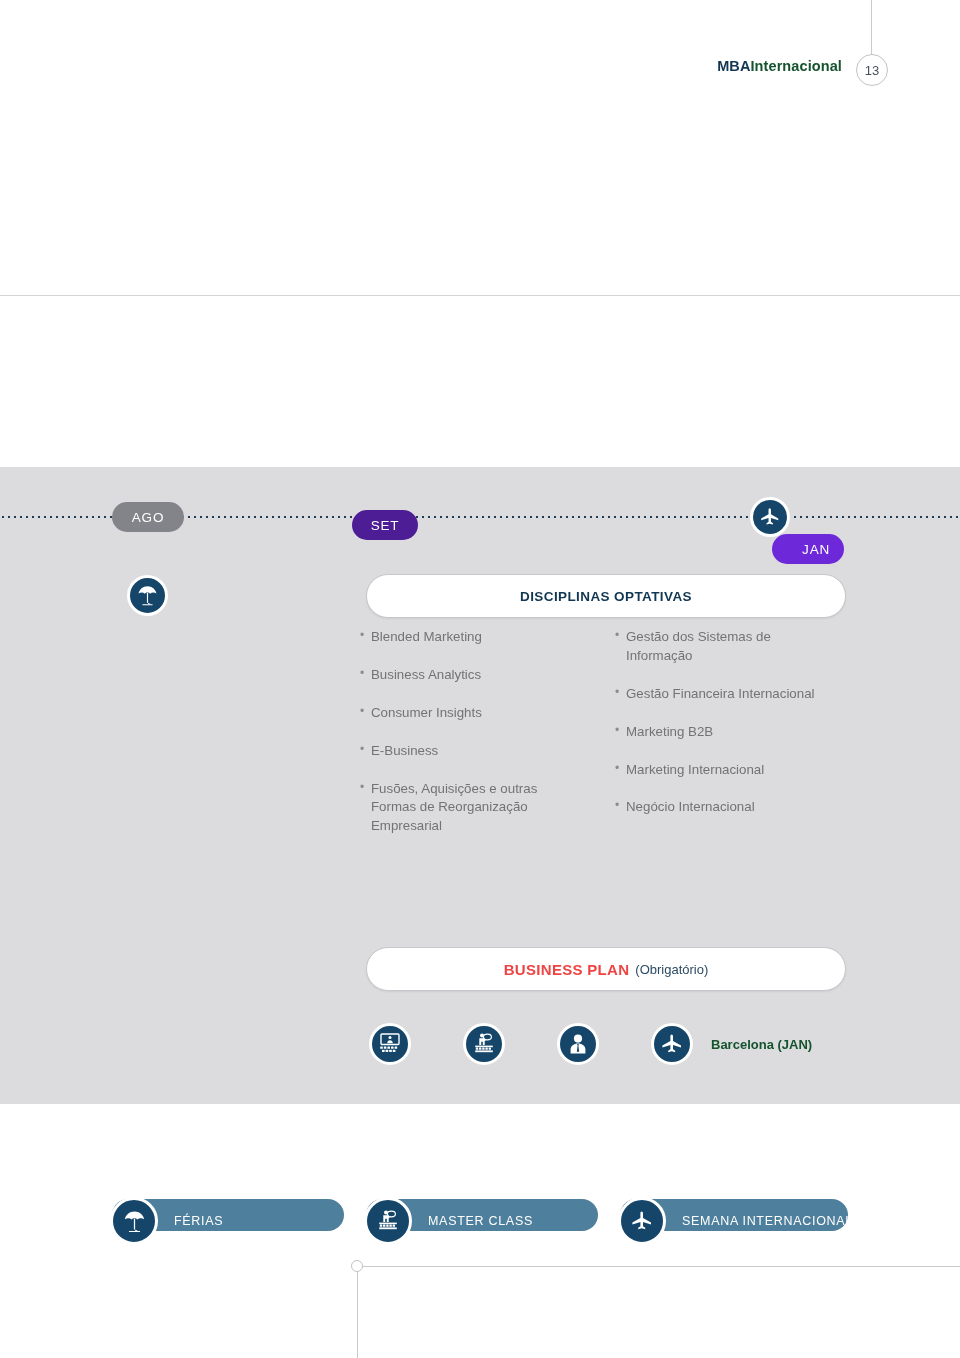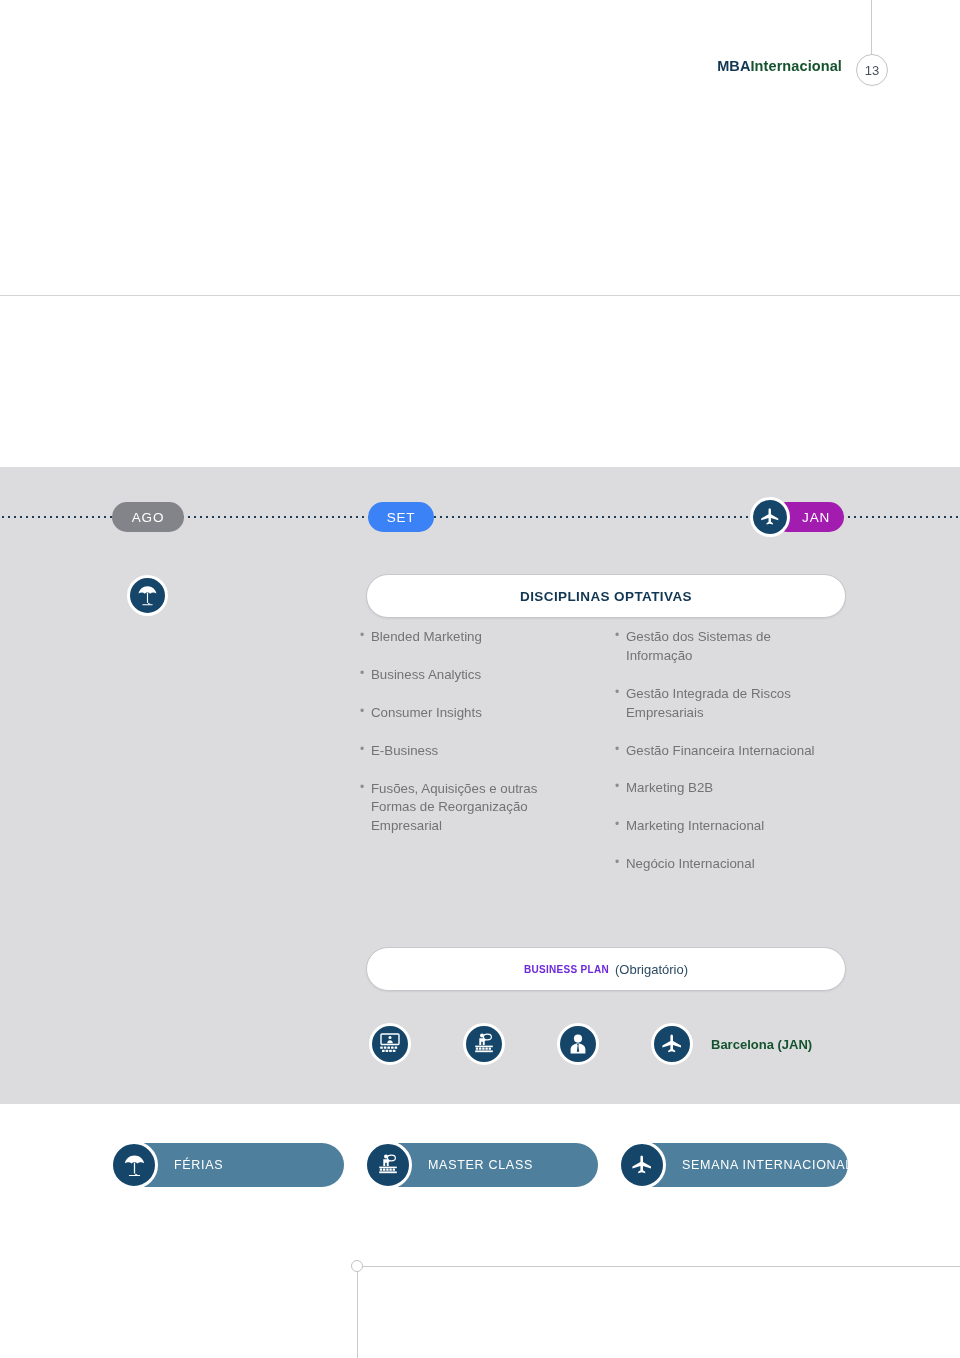--- a/index.html
+++ b/index.html
@@ -96,27 +96,28 @@
     border-radius: 15px;
     color: #ffffff;
     font-size: 13.5px;
     letter-spacing: 0.8px;
     display: flex;
     align-items: center;
     justify-content: center;
     box-sizing: border-box;
   }
   .month-ago { left: 112px; width: 72px; background: #83848a; }
-  .month-set { left: 368px; width: 66px; background: #3b82f6; }
+  .month-set { left: 352px; width: 66px; background: #4c1d95; margin-top: 8px; }
   .month-jan {
     left: 772px;
     width: 72px;
-    background: #a21caf;
+    background: #6d28d9;
     justify-content: flex-end;
     padding-right: 14px;
+    margin-top: 32px;
   }
 
   
   .icon-circle {
     position: absolute;
     border-radius: 50%;
     background: #15466a;
     border: 3px solid #ffffff;
     box-sizing: border-box;
     display: flex;
@@ -159,23 +160,23 @@
     color: #123753;
   }
   .box-bplan {
     left: 366px;
     top: 947px;
     width: 480px;
     height: 44px;
   }
   .box-bplan .bp-strong {
     font-weight: bold;
-    font-size: 10px;
+    font-size: 15px;
     letter-spacing: 0.3px;
-    color: #6d28d9;
+    color: #ef4444;
   }
   .box-bplan .bp-light {
     font-weight: normal;
     font-size: 13px;
     color: #2b4a63;
     margin-left: 6px;
   }
 
   
   .col {
@@ -218,22 +219,22 @@
     top: 1037px;
     font-size: 13px;
     font-weight: bold;
     color: #14532d;
     white-space: nowrap;
   }
 
   
   .legend-pill {
     position: absolute;
-    top: 1143px;
-    height: 44px;
+    top: 1199px;
+    height: 32px;
     border-radius: 22px;
     background: #4e7f9c;
     box-sizing: border-box;
   }
   .legend-1 { left: 112px; width: 232px; }
   .legend-2 { left: 366px; width: 232px; }
   .legend-3 { left: 620px; width: 228px; }
   .legend-badge {
     position: absolute;
     left: -2px;
@@ -359,24 +360,20 @@
       <span class="ln">Fusões, Aquisições e outras</span>
       <span class="ln">Formas de Reorganização</span>
       <span class="ln">Empresarial</span>
     </div>
   </div>
 
   <div class="col col-right">
     <div class="course">
       <span class="ln">Gestão dos Sistemas de</span>
       <span class="ln">Informação</span>
-    </div>
-    <div class="course">
-      <span class="ln">Gestão Integrada de Riscos</span>
-      <span class="ln">Empresariais</span>
     </div>
     <div class="course">
       <span class="ln">Gestão Financeira Internacional</span>
     </div>
     <div class="course">
       <span class="ln">Marketing B2B</span>
     </div>
     <div class="course">
       <span class="ln">Marketing Internacional</span>
     </div>

